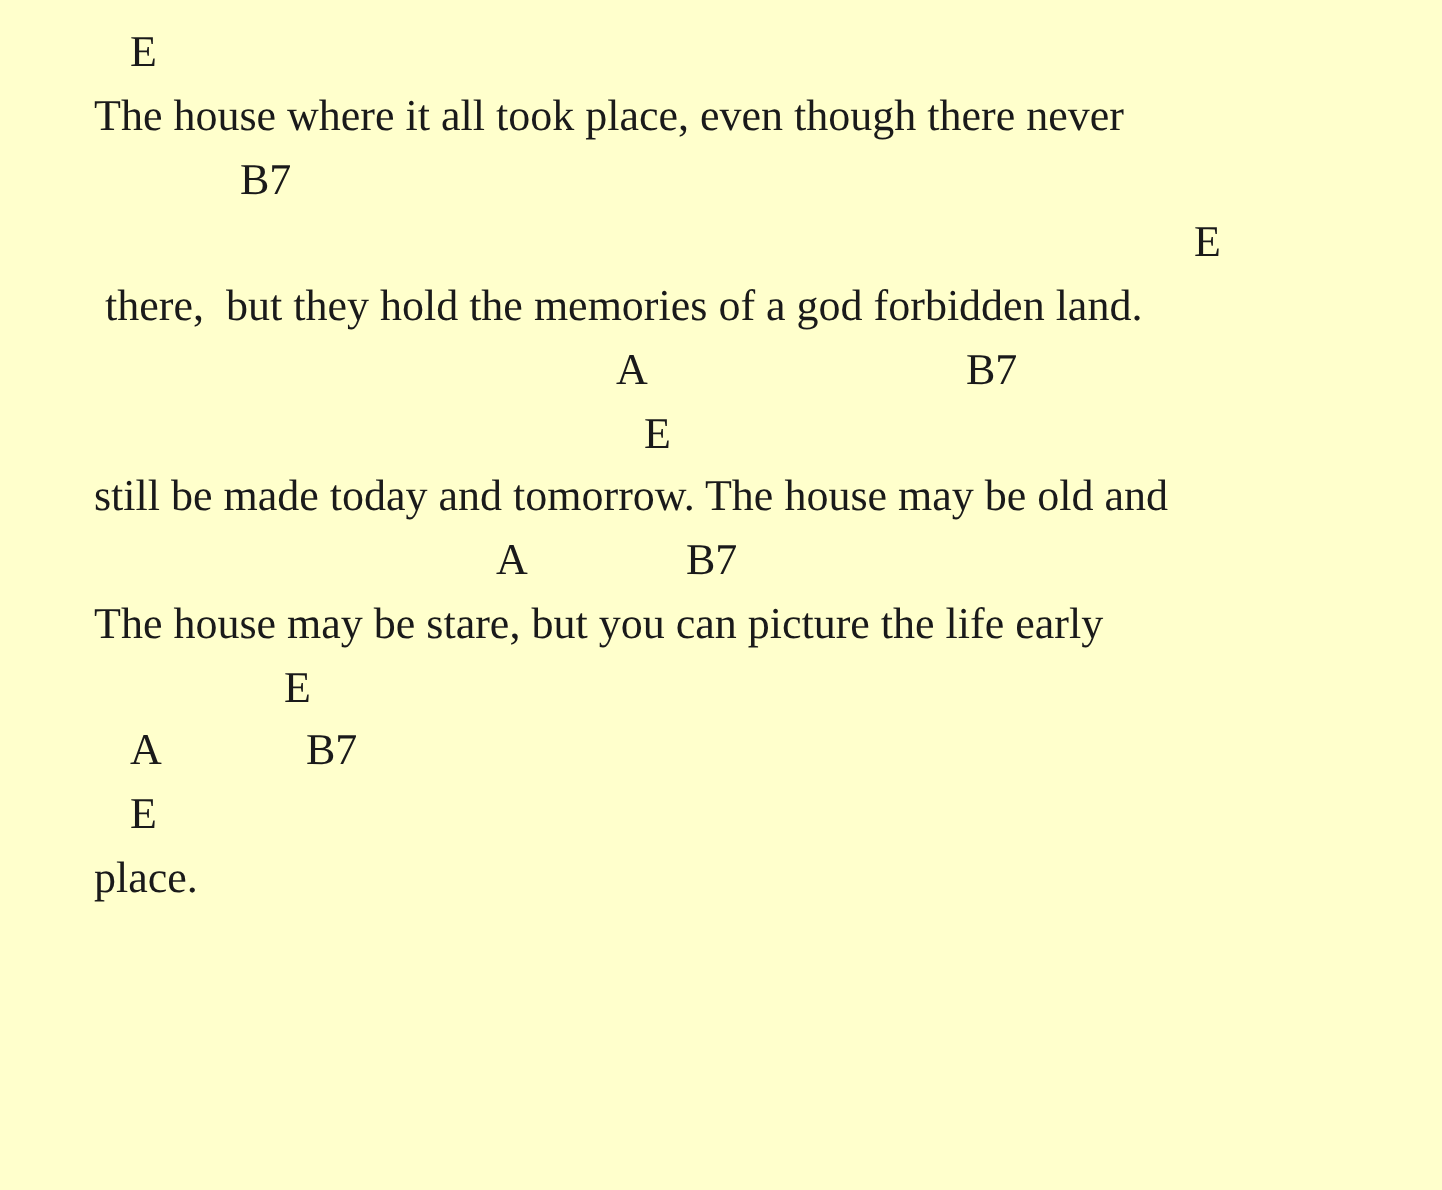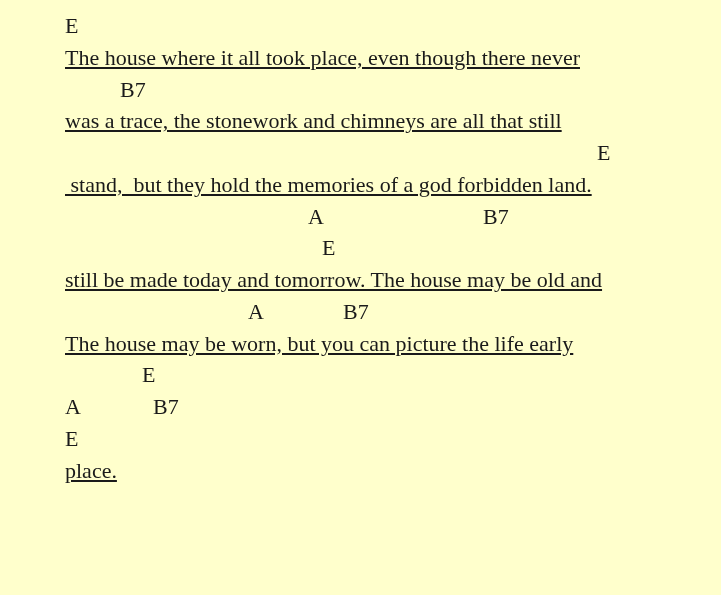--- a/index.html
+++ b/index.html
@@ -22,36 +22,34 @@
     line-height: 31.77px;
     white-space: pre;
   }
   .chord {
     position: absolute;
     top: 0;
   }
   .lyric {
     position: absolute;
     top: 0;
-    left: 65px;
-    text-decoration: underline;
+    left: 47px;
   }
 </style>
 </head>
 <body>
 
 <div class="sheet" style="background: rgb(255, 255, 204); color: rgb(26, 26, 26);">
     <div class="line"><span class="chord" style="left: 65px;">E</span></div>
     <div class="line"><span class="lyric">The house where it all took place, even though there never</span></div>
     <div class="line"><span class="chord" style="left: 120px;">B7</span></div>
-    <div class="line"><span class="lyric">was a trace, the stonework and chimneys are all that still</span></div>
     <div class="line"><span class="chord" style="left: 597px;">E</span></div>
-    <div class="line"><span class="lyric"> stand,  but they hold the memories of a god forbidden land.</span></div>
+    <div class="line"><span class="lyric"> there,  but they hold the memories of a god forbidden land.</span></div>
     <div class="line"><span class="chord" style="left: 308px;">A</span><span class="chord" style="left: 483px;">B7</span></div>
     <div class="line"><span class="chord" style="left: 322px;">E</span></div>
     <div class="line"><span class="lyric">still be made today and tomorrow. The house may be old and</span></div>
     <div class="line"><span class="chord" style="left: 248px;">A</span><span class="chord" style="left: 343px;">B7</span></div>
-    <div class="line"><span class="lyric">The house may be worn, but you can picture the life early</span></div>
+    <div class="line"><span class="lyric">The house may be stare, but you can picture the life early</span></div>
     <div class="line"><span class="chord" style="left: 142px;">E</span></div>
     <div class="line"><span class="chord" style="left: 65px;">A</span><span class="chord" style="left: 153px;">B7</span></div>
     <div class="line"><span class="chord" style="left: 65px;">E</span></div>
     <div class="line"><span class="lyric">place.</span></div>
   </div>
 
 </body></html>

